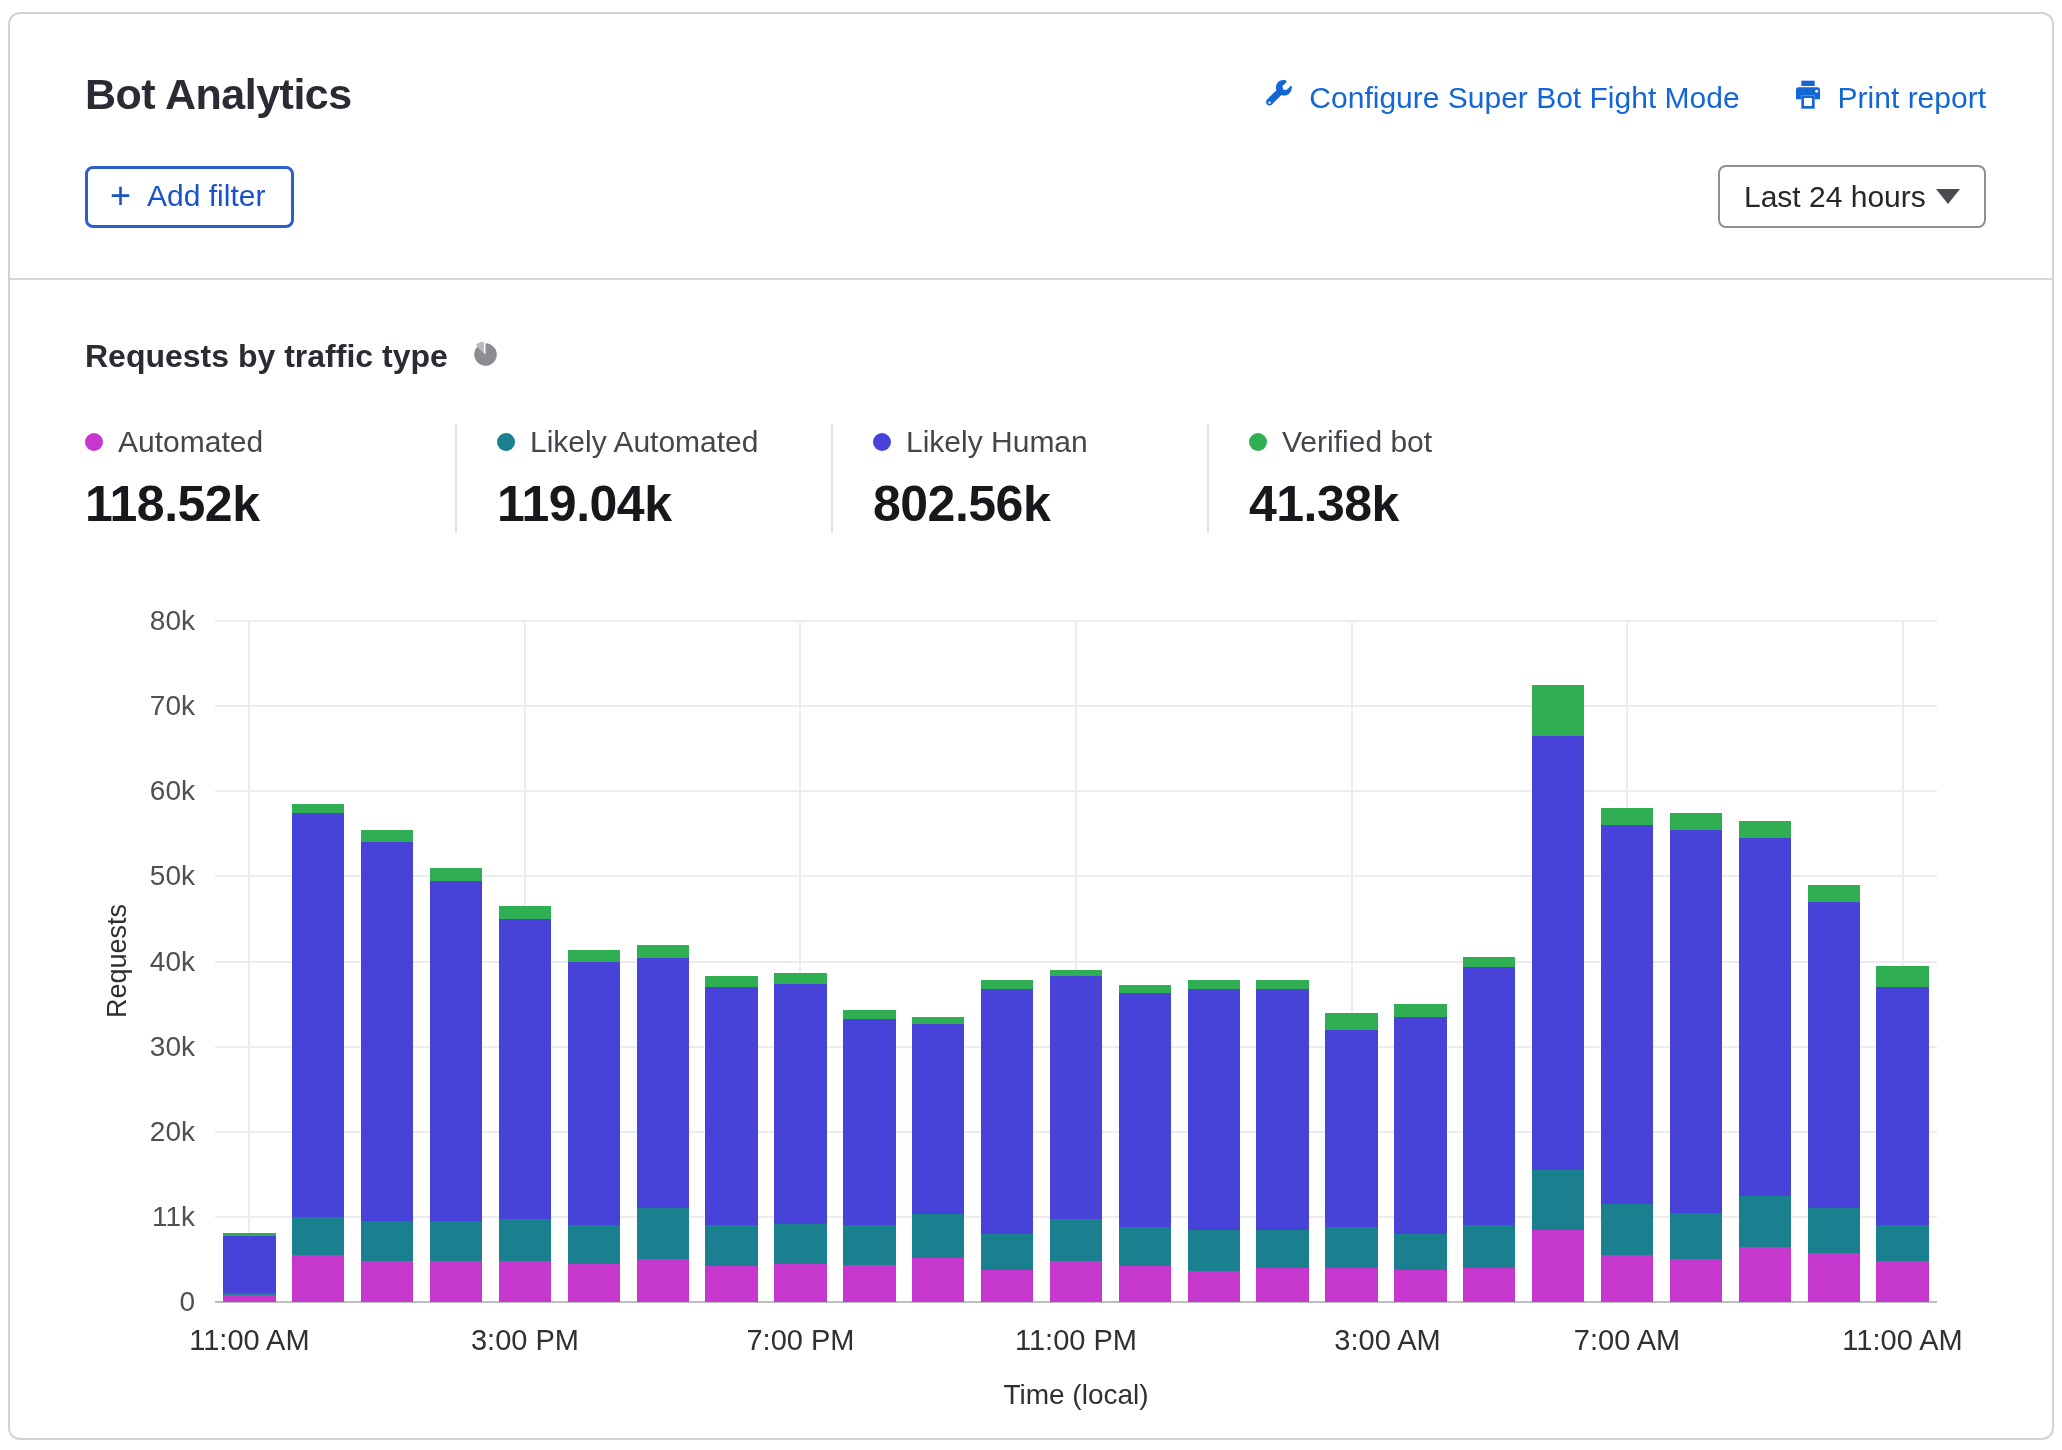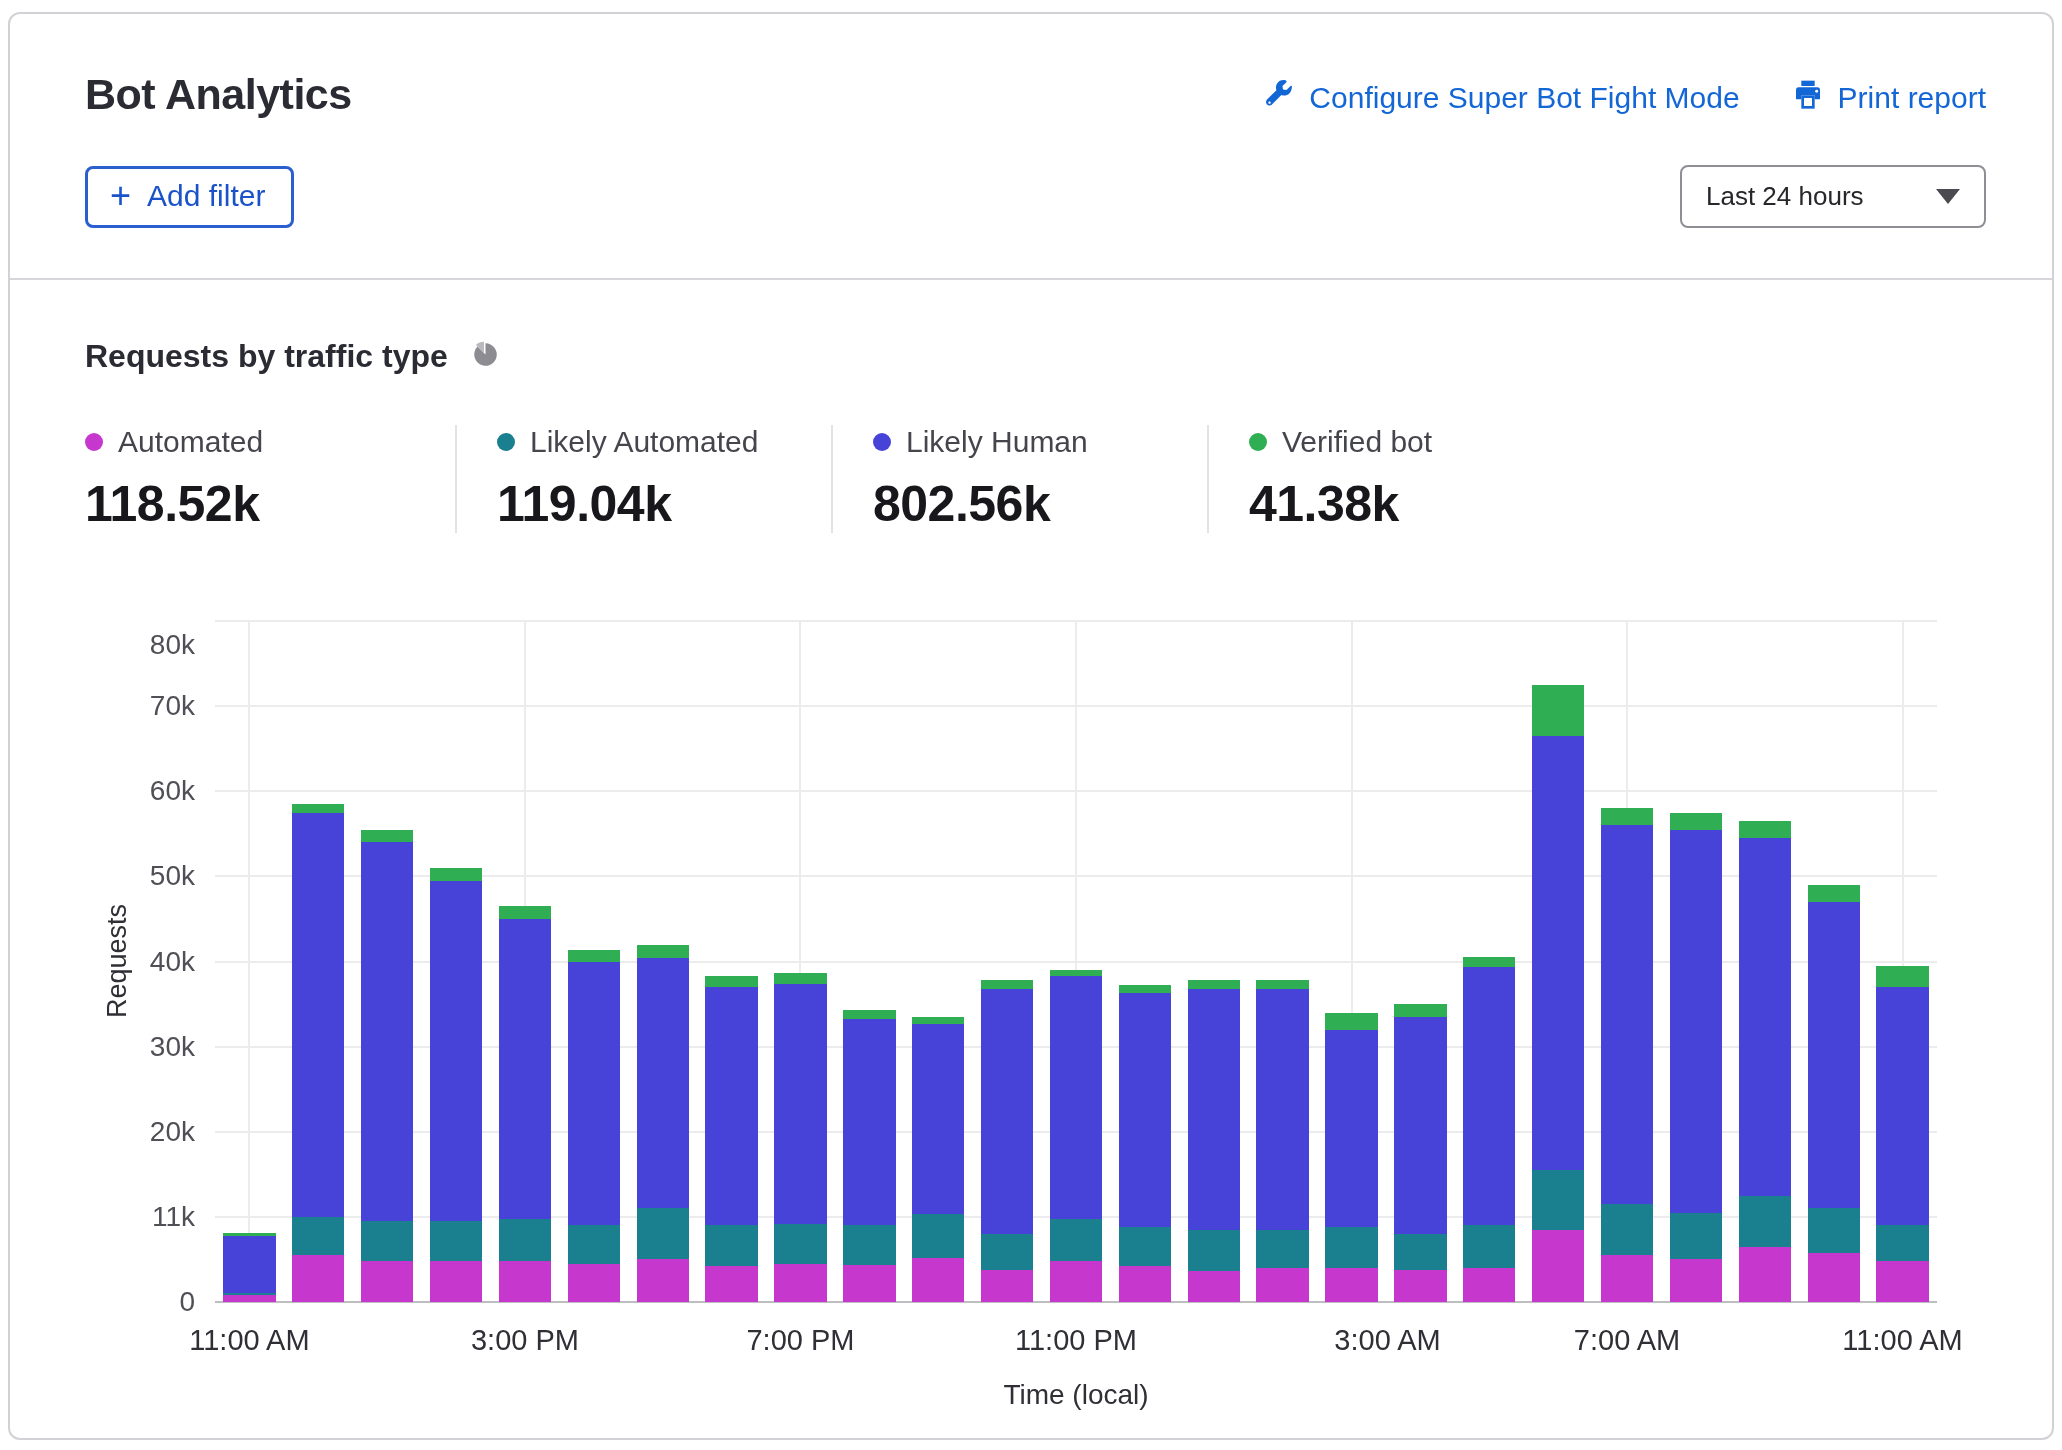--- a/index.html
+++ b/index.html
@@ -19,23 +19,23 @@
   .header-links { display:flex; align-items:center; gap:52px; margin-top:8px; }
   .hlink { display:flex; align-items:center; gap:14px; font-size:30px; color:#1366d6; text-decoration:none; cursor:pointer; }
   .filter-row { display:flex; justify-content:space-between; align-items:center; margin-top:46px; }
   .btn-add {
     display:flex; align-items:center; gap:16px; background:#fff;
     border:3px solid #2b5fd0; border-radius:8px; padding:10px 26px 12px 22px;
     font-family:inherit; font-size:30px; color:#1a53c9; cursor:pointer;
   }
   .plus { font-size:36px; line-height:30px; font-weight:400; }
   .select {
-    width:306px; height:63px; border:2px solid #8e8e94; border-radius:8px;
+    width:268px; height:63px; border:2px solid #8e8e94; border-radius:8px;
     display:flex; align-items:center; justify-content:space-between;
-    padding:0 24px; font-size:26px; color:#26262b; cursor:pointer; background:#fff;
+    padding:0 24px; font-size:30px; color:#26262b; cursor:pointer; background:#fff;
   }
   .caret { width:0; height:0; border-left:12px solid transparent; border-right:12px solid transparent; border-top:15px solid #4a4a50; }
   
   .card-body { padding:58px 0 0 75px; }
   .section-title-row { display:flex; align-items:center; gap:24px; }
   .section-title { margin:0; font-size:32px; font-weight:700; color:#2b2b33; }
   
   .stats { display:flex; margin-top:50px; }
   .stat { width:370px; }
   .stat + .stat { width:376px; border-left:2px solid #e3e3e6; padding-left:40px; }
@@ -144,21 +144,21 @@
       <div class="yaxis-title">Requests</div>
       <div class="ylabels" id="ylabels">
           <div class="ylab" style="top: 681px;">0</div>
           <div class="ylab" style="top: 595.875px;">11k</div>
           <div class="ylab" style="top: 510.75px;">20k</div>
           <div class="ylab" style="top: 425.625px;">30k</div>
           <div class="ylab" style="top: 340.5px;">40k</div>
           <div class="ylab" style="top: 255.375px;">50k</div>
           <div class="ylab" style="top: 170.25px;">60k</div>
           <div class="ylab" style="top: 85.125px;">70k</div>
-          <div class="ylab" style="top: 0px; margin-top: 24px;">80k</div>
+          <div class="ylab" style="top: 0px;">80k</div>
         </div>
       <div class="plot" id="plot">
           <div class="hgrid zero" style="top: 680px;"></div>
           <div class="hgrid" style="top: 594.875px;"></div>
           <div class="hgrid" style="top: 509.75px;"></div>
           <div class="hgrid" style="top: 424.625px;"></div>
           <div class="hgrid" style="top: 339.5px;"></div>
           <div class="hgrid" style="top: 254.375px;"></div>
           <div class="hgrid" style="top: 169.25px;"></div>
           <div class="hgrid" style="top: 84.125px;"></div>

